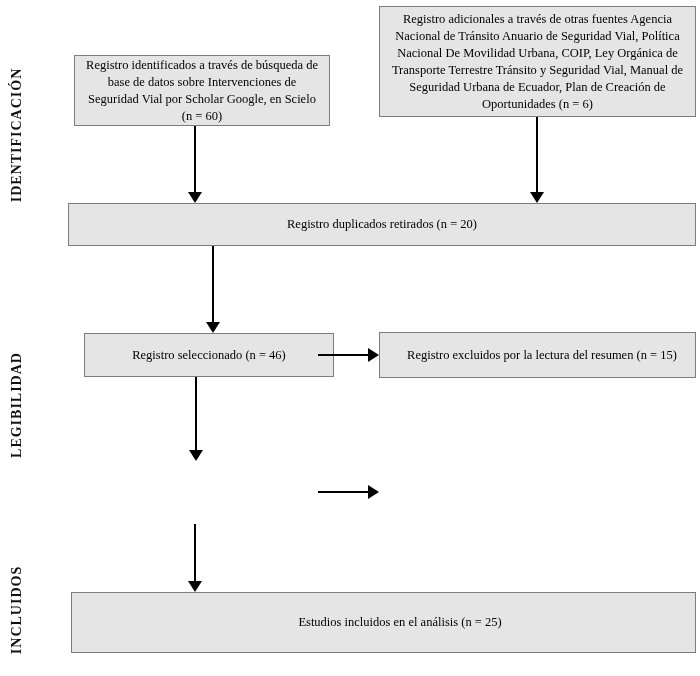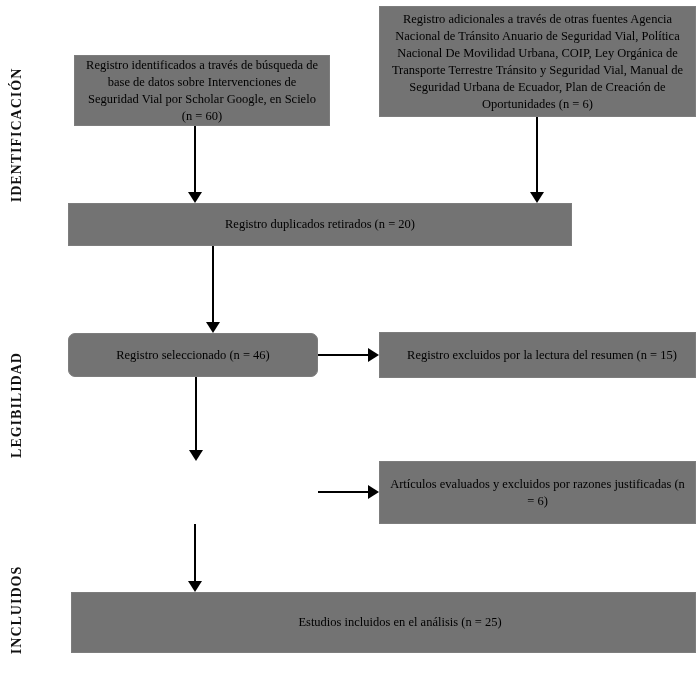--- a/index.html
+++ b/index.html
@@ -21,21 +21,21 @@
     transform: translate(-50%, -50%) rotate(-90deg);
     white-space: nowrap;
     font-weight: bold;
     font-size: 14px;
     letter-spacing: 1px;
     color: #111111;
   }
   .flow-box {
     position: absolute;
     border: 1.5px solid #7d7d7d;
-    background: #737373;
+    background: #e5e5e5;
     display: flex;
     align-items: center;
     justify-content: center;
     text-align: center;
     font-size: 12.5px;
     line-height: 1.36;
     padding: 2px 7px;
     box-sizing: border-box;
   }
   .arrow-shaft-v {
@@ -60,22 +60,22 @@
     position: absolute;
     width: 0;
     height: 0;
     border-top: 7px solid transparent;
     border-bottom: 7px solid transparent;
     border-left: 11px solid #000000;
   }
   
   #box-database-search   { left: 74px;  top: 55px;  width: 256px; height: 71px; }
   #box-other-sources     { left: 379px; top: 6px;   width: 317px; height: 111px; }
-  #box-duplicates        { left: 68px;  top: 203px; width: 504px; height: 43px; }
-  #box-selected          { left: 68px;  top: 333px; width: 250px; height: 44px; border-radius: 7px; }
+  #box-duplicates        { left: 68px;  top: 203px; width: 628px; height: 43px; }
+  #box-selected          { left: 84px;  top: 333px; width: 250px; height: 44px; }
   #box-excluded-abstract { left: 379px; top: 332px; width: 317px; height: 46px; padding-left: 16px; }
   #box-evaluated         { left: 68px;  top: 461px; width: 250px; height: 63px; }
   #box-excluded-reasons  { left: 379px; top: 461px; width: 317px; height: 63px; }
   #box-included          { left: 71px;  top: 592px; width: 625px; height: 61px; padding-left: 40px; }
 </style>
 </head>
 <body>
 
 <div class="canvas">
 
@@ -97,23 +97,20 @@
 
   <div class="flow-box" id="box-selected">
     <span>Registro seleccionado (n = 46)</span>
   </div>
 
   <div class="flow-box" id="box-excluded-abstract">
     <span>Registro excluidos por la lectura del resumen (n = 15)</span>
   </div>
 
 
-  <div class="flow-box" id="box-excluded-reasons">
-    <span>Artículos evaluados y excluidos por razones justificadas (n = 6)</span>
-  </div>
 
   <div class="flow-box" id="box-included">
     <span>Estudios incluidos en el análisis (n = 25)</span>
   </div>
 
   <div>
     <div class="arrow-shaft-v" style="left:194px; top:126px; height:66px;"></div>
     <div class="arrow-head-down" style="left:188px; top:192px;"></div>
   </div>
 

